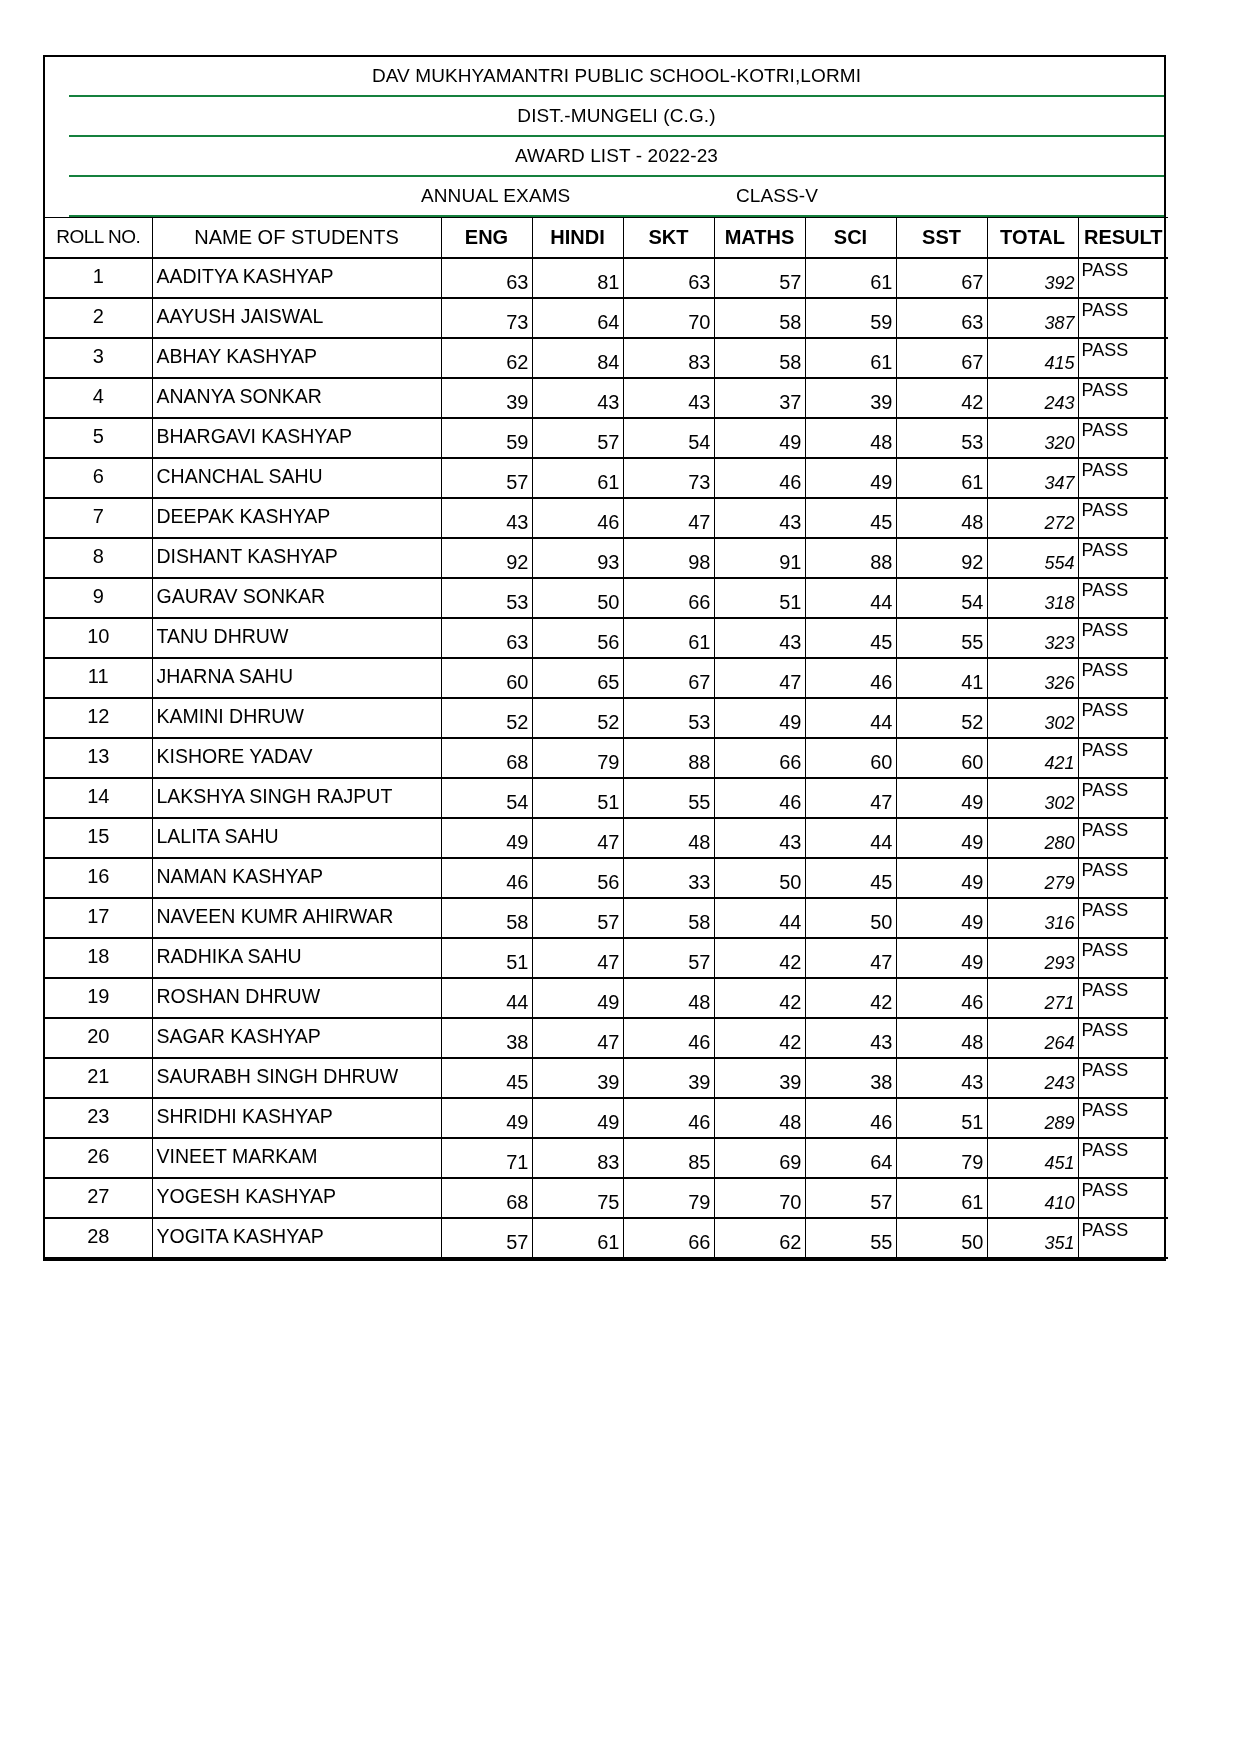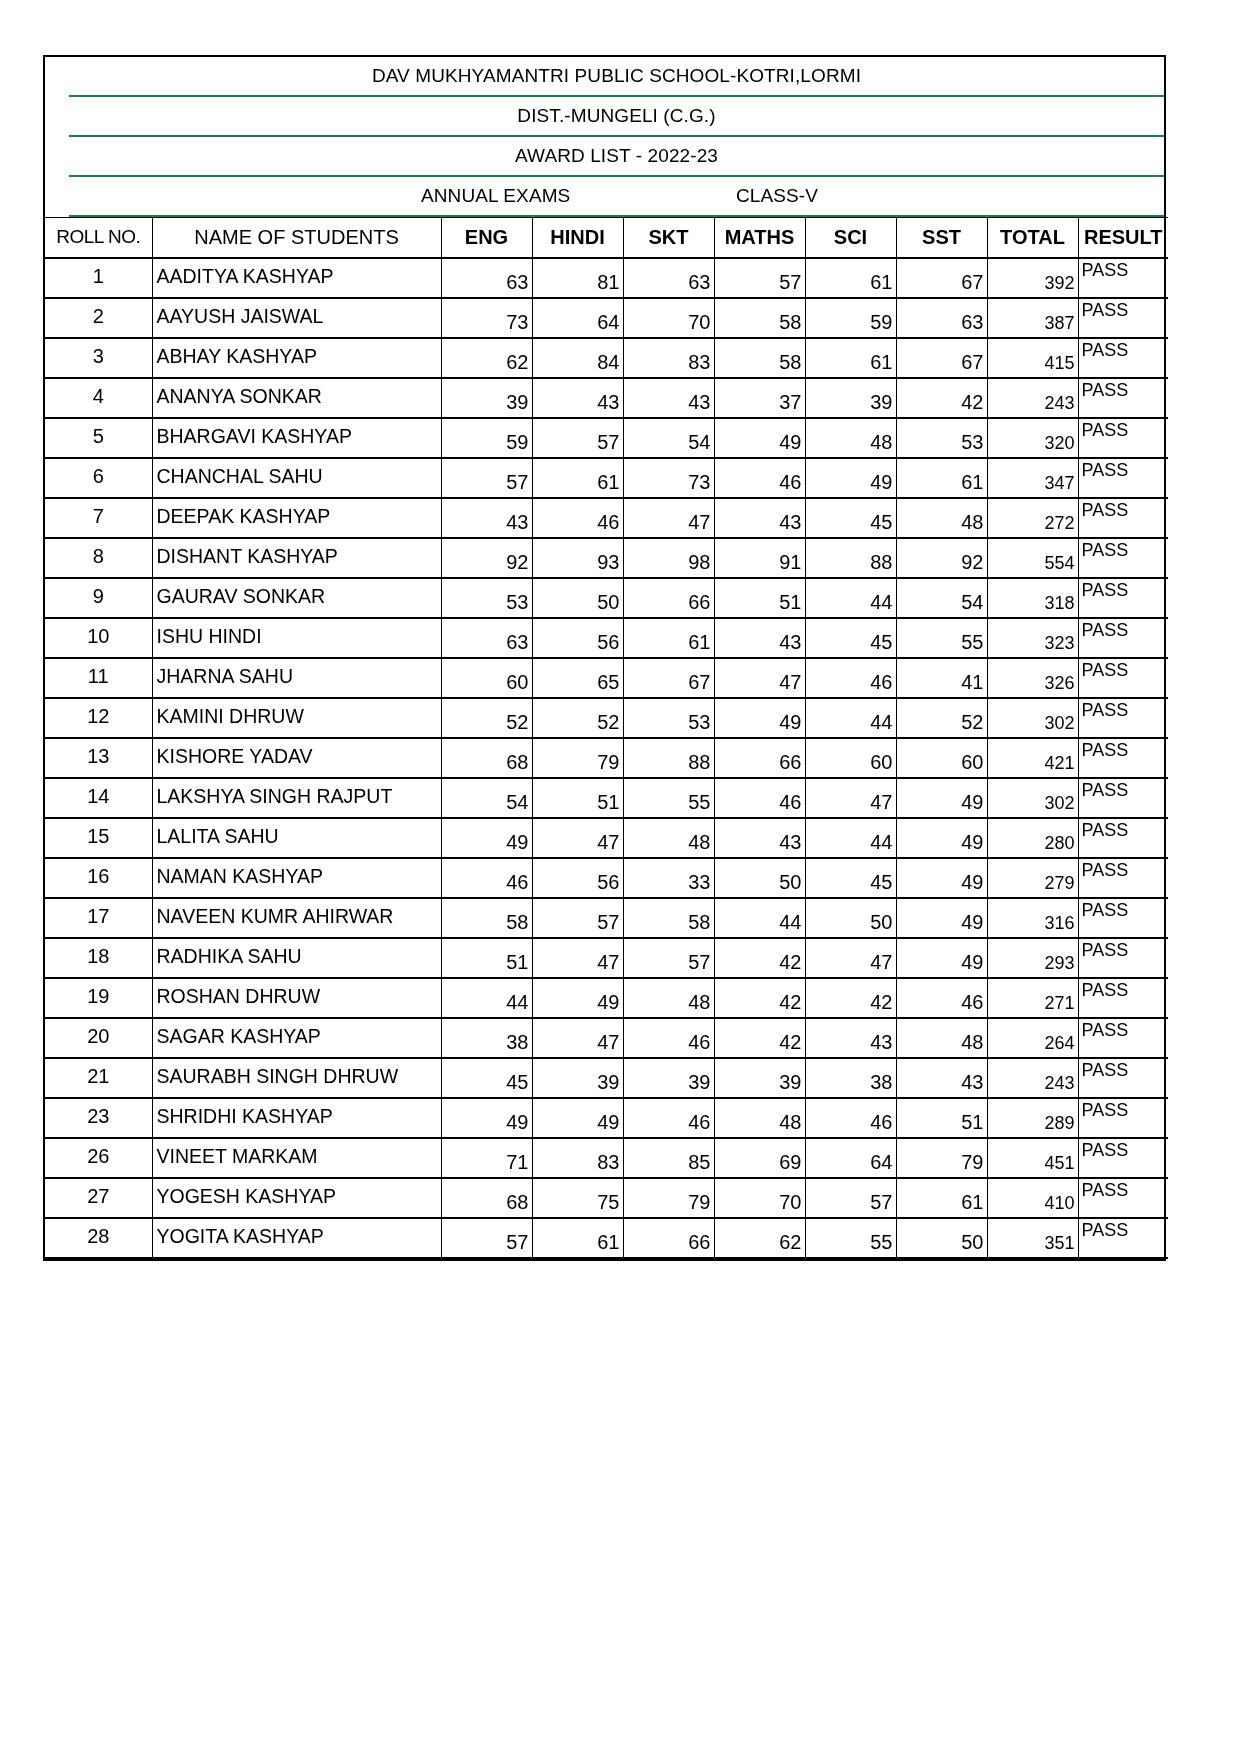--- a/index.html
+++ b/index.html
@@ -14,21 +14,21 @@
   tr td:first-child, tr th:first-child { border-left: none; }
   tr td:last-child, tr th:last-child { border-right: none; }
   tr:last-child td { border-bottom: none; }
   tr { border-bottom: 2px solid #000; }
   th { font-weight: bold; text-align: center; font-size: 20px; margin-left: 11px; }
   th.roll-h, th.name-h { font-weight: normal; }
   th.roll-h { font-size: 19px; letter-spacing: -0.5px; }
   td.roll { text-align: center; vertical-align: top; padding-top: 6px; }
   td.name { text-align: left; vertical-align: top; padding-top: 6px; padding-left: 4px; white-space: nowrap; overflow: hidden; font-size: 19.5px; }
   td.num { text-align: right; vertical-align: bottom; padding-right: 3px; padding-bottom: 3px; }
-  td.total { text-align: right; vertical-align: bottom; padding-right: 3px; padding-bottom: 3px; font-size: 18px; }
+  td.total { text-align: right; vertical-align: bottom; padding-right: 3px; padding-bottom: 3px; font-size: 18px; font-style: italic; }
   td.result { text-align: left; vertical-align: bottom; padding-left: 3px; padding-bottom: 16px; font-size: 18px; }
 </style>
 </head>
 <body>
 
 <div class="sheet">
   <div class="title-row">DAV MUKHYAMANTRI PUBLIC SCHOOL-KOTRI,LORMI</div>
   <div class="title-row">DIST.-MUNGELI (C.G.)</div>
   <div class="title-row">AWARD LIST - 2022-23</div>
   <div class="title-row split">
@@ -166,21 +166,21 @@
           <td class="num">50</td>
           <td class="num">66</td>
           <td class="num">51</td>
           <td class="num">44</td>
           <td class="num">54</td>
           <td class="total">318</td>
           <td class="result">PASS</td>
         </tr>
         <tr>
           <td class="roll">10</td>
-          <td class="name">ISHU HINDI</td>
+          <td class="name">TANU DHRUW</td>
           <td class="num">63</td>
           <td class="num">56</td>
           <td class="num">61</td>
           <td class="num">43</td>
           <td class="num">45</td>
           <td class="num">55</td>
           <td class="total">323</td>
           <td class="result">PASS</td>
         </tr>
         <tr>

